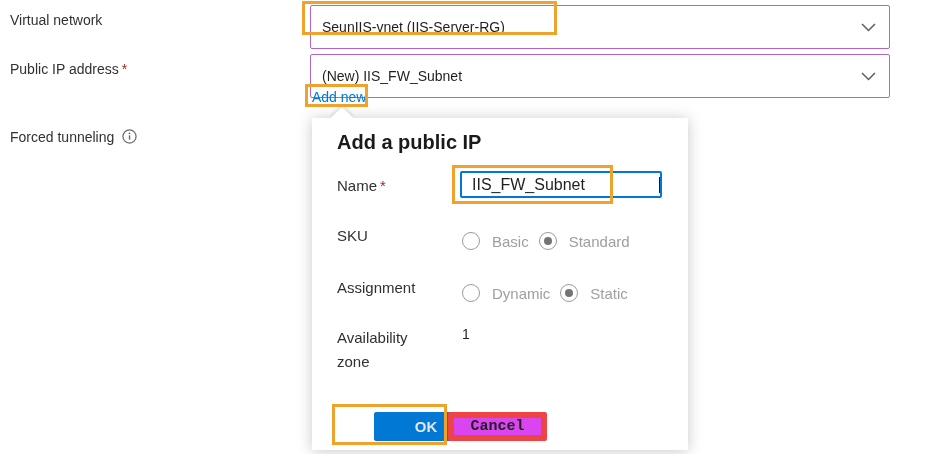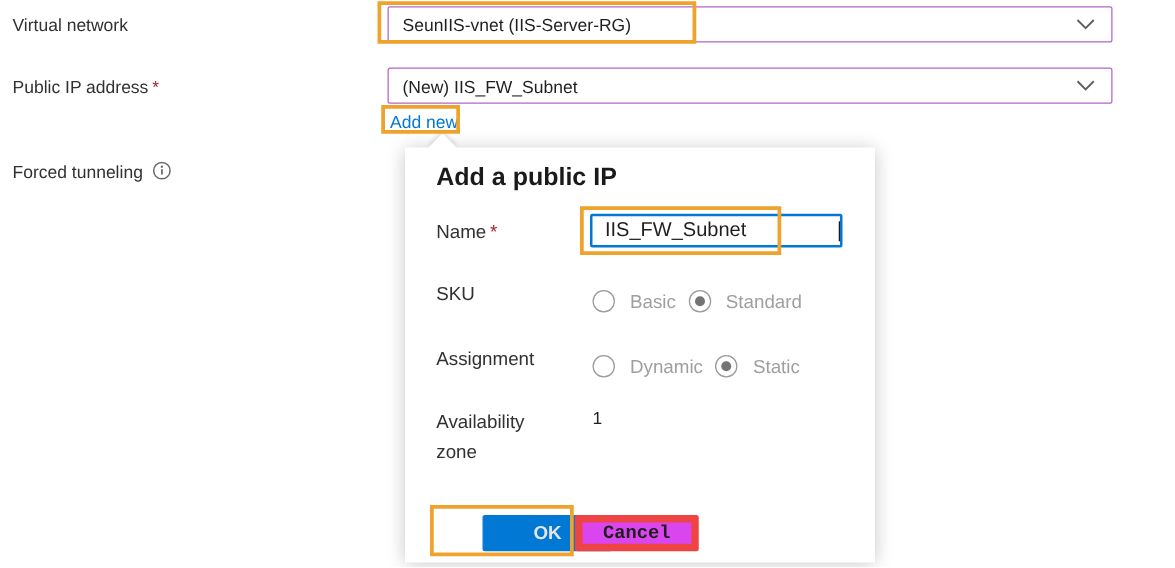--- a/index.html
+++ b/index.html
@@ -5,34 +5,34 @@
   html,body { margin:0; padding:0; background:#fff; font-family:"Liberation Sans", sans-serif; }
   .screen { position:relative; width:940px; height:454px; background:#fff; overflow:hidden;padding-left:44px; }
 
   
   .lbl { position:absolute; left:10px; font-size:14px; color:var(--label-dark,#323130); white-space:nowrap; }
   .req { color:var(--required-red,#a4262c); margin-left:3px; }
   .ft-row { position:absolute; left:10px; top:129px; display:flex; align-items:flex-start; gap:8px; }
   .ft-row .lbl-inline { font-size:14px; color:var(--label-dark,#323130); }
 
   
-  .dropdown { position:absolute; left:310px; width:580px; height:29px; box-sizing:border-box;
+  .dropdown { position:absolute; left:310px; width:580px; height:44px; box-sizing:border-box;
               border:1px solid var(--dropdown-purple,#b266cb); border-radius:2px; background:#fff;
               display:flex; align-items:center; justify-content:space-between;
               padding:0 13px 0 11px; cursor:pointer;gap:40px; }
   .dd-text { font-size:14px; color:#201f1e; }
 
   .link { position:absolute; left:312px; top:89px; font-size:14px; color:var(--accent-blue,#0078d4); cursor:pointer; }
 
   
   .hl { position:absolute; box-sizing:border-box; border:3px solid var(--highlight-orange,#f0a32c);
         z-index:9; pointer-events:none; background:transparent; }
 
   
-  .dialog { position:absolute; left:324px; top:118px; width:376px; height:332px; background:#fff;
+  .dialog { position:absolute; left:312px; top:118px; width:376px; height:332px; background:#fff;
             box-shadow:0 1px 14px rgba(0,0,0,0.22); }
   .callout-tip { position:absolute; left:22px; top:-8px; width:16px; height:16px; background:#fff;
                  transform:rotate(45deg); box-shadow:-2px -2px 3px rgba(0,0,0,0.10); }
   .dialog-title { position:absolute; left:25px; top:13px; font-size:20px; font-weight:700; color:#1b1a19; }
   .dlg-label { position:absolute; left:25px; font-size:15px; color:var(--label-dark,#323130); }
 
   .name-input { position:absolute; left:148px; top:53px; width:202px; height:27px; box-sizing:border-box;
                 border:2px solid var(--accent-blue,#0078d4); border-radius:2px; background:#fff;
                 display:flex; align-items:center; padding-left:10px; font-size:16px; color:#201f1e; cursor:text;justify-content:space-between; }
   .caret { display:inline-block; width:1px; height:16px; background:#1b1a19; margin-left:1px; }

